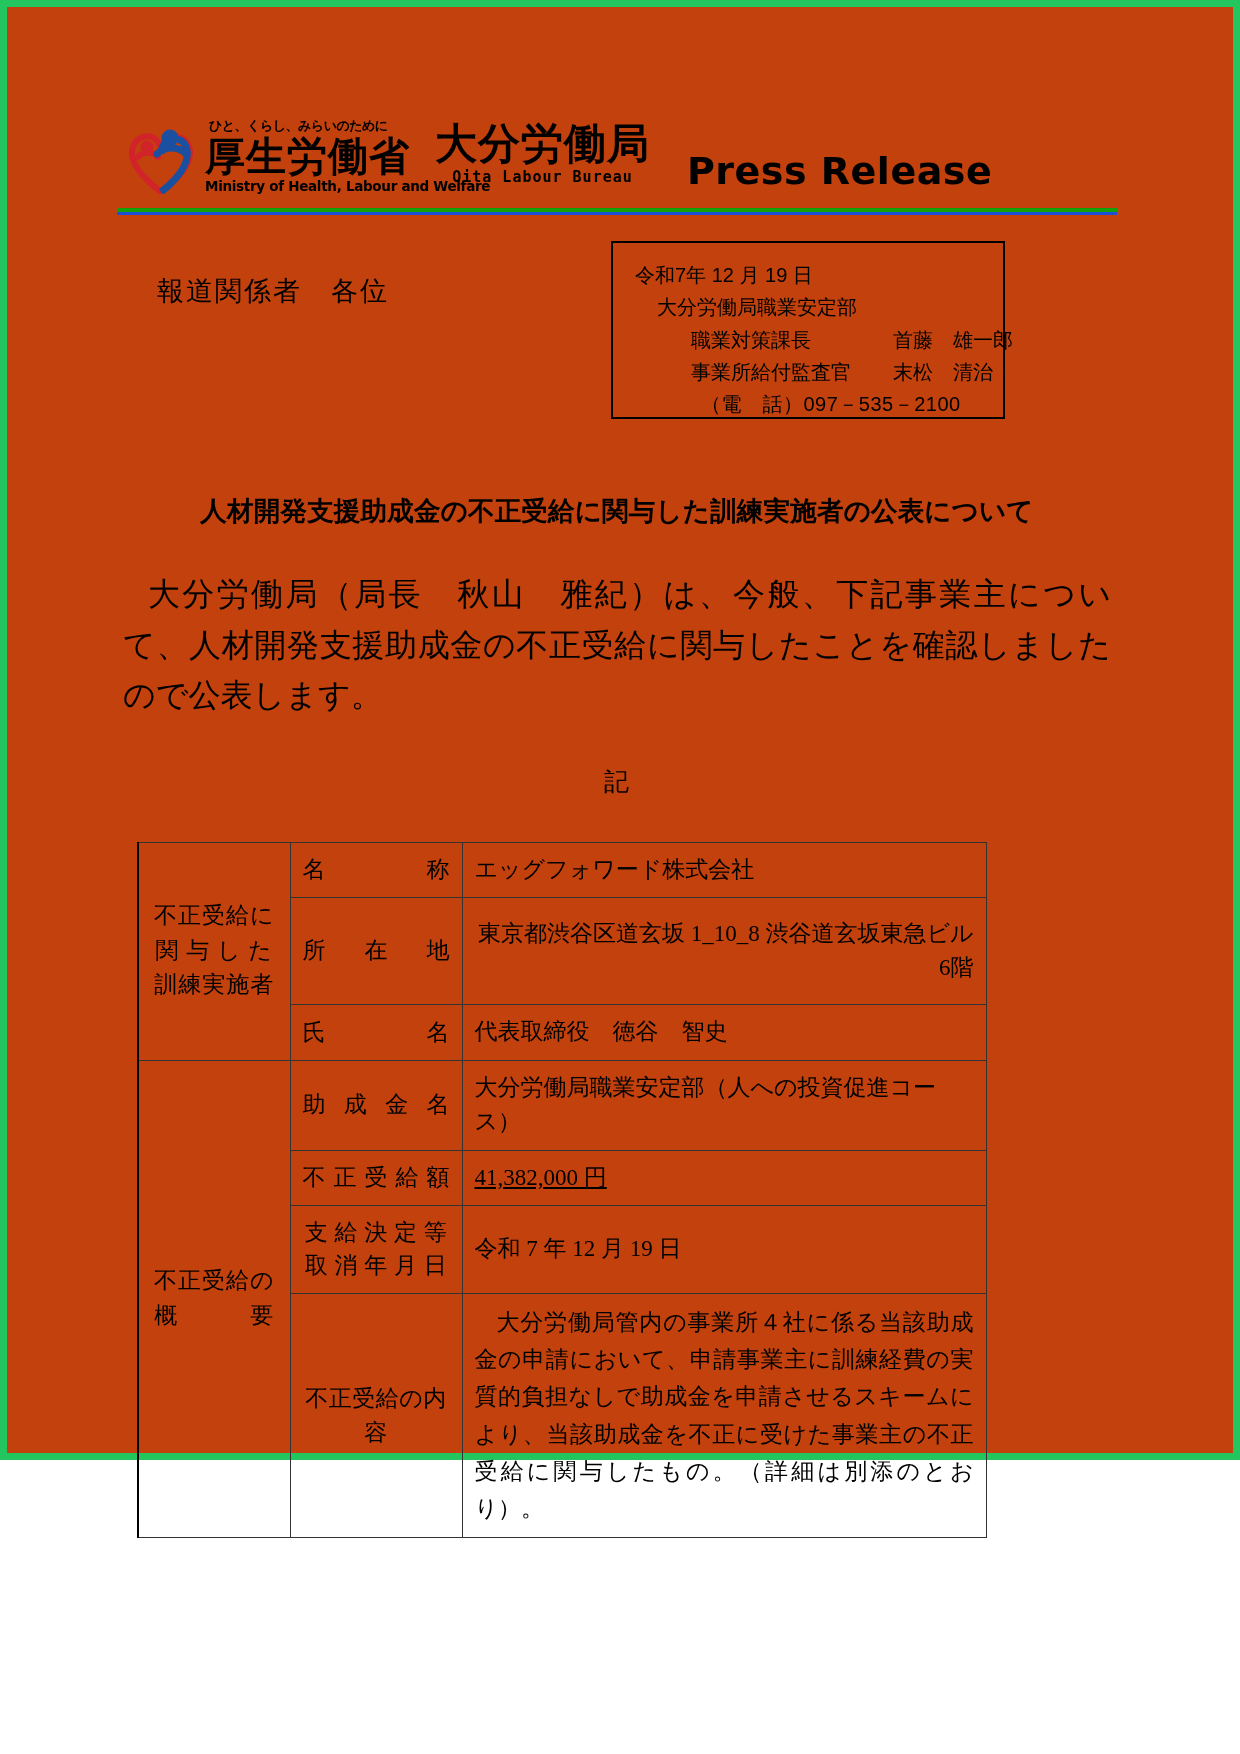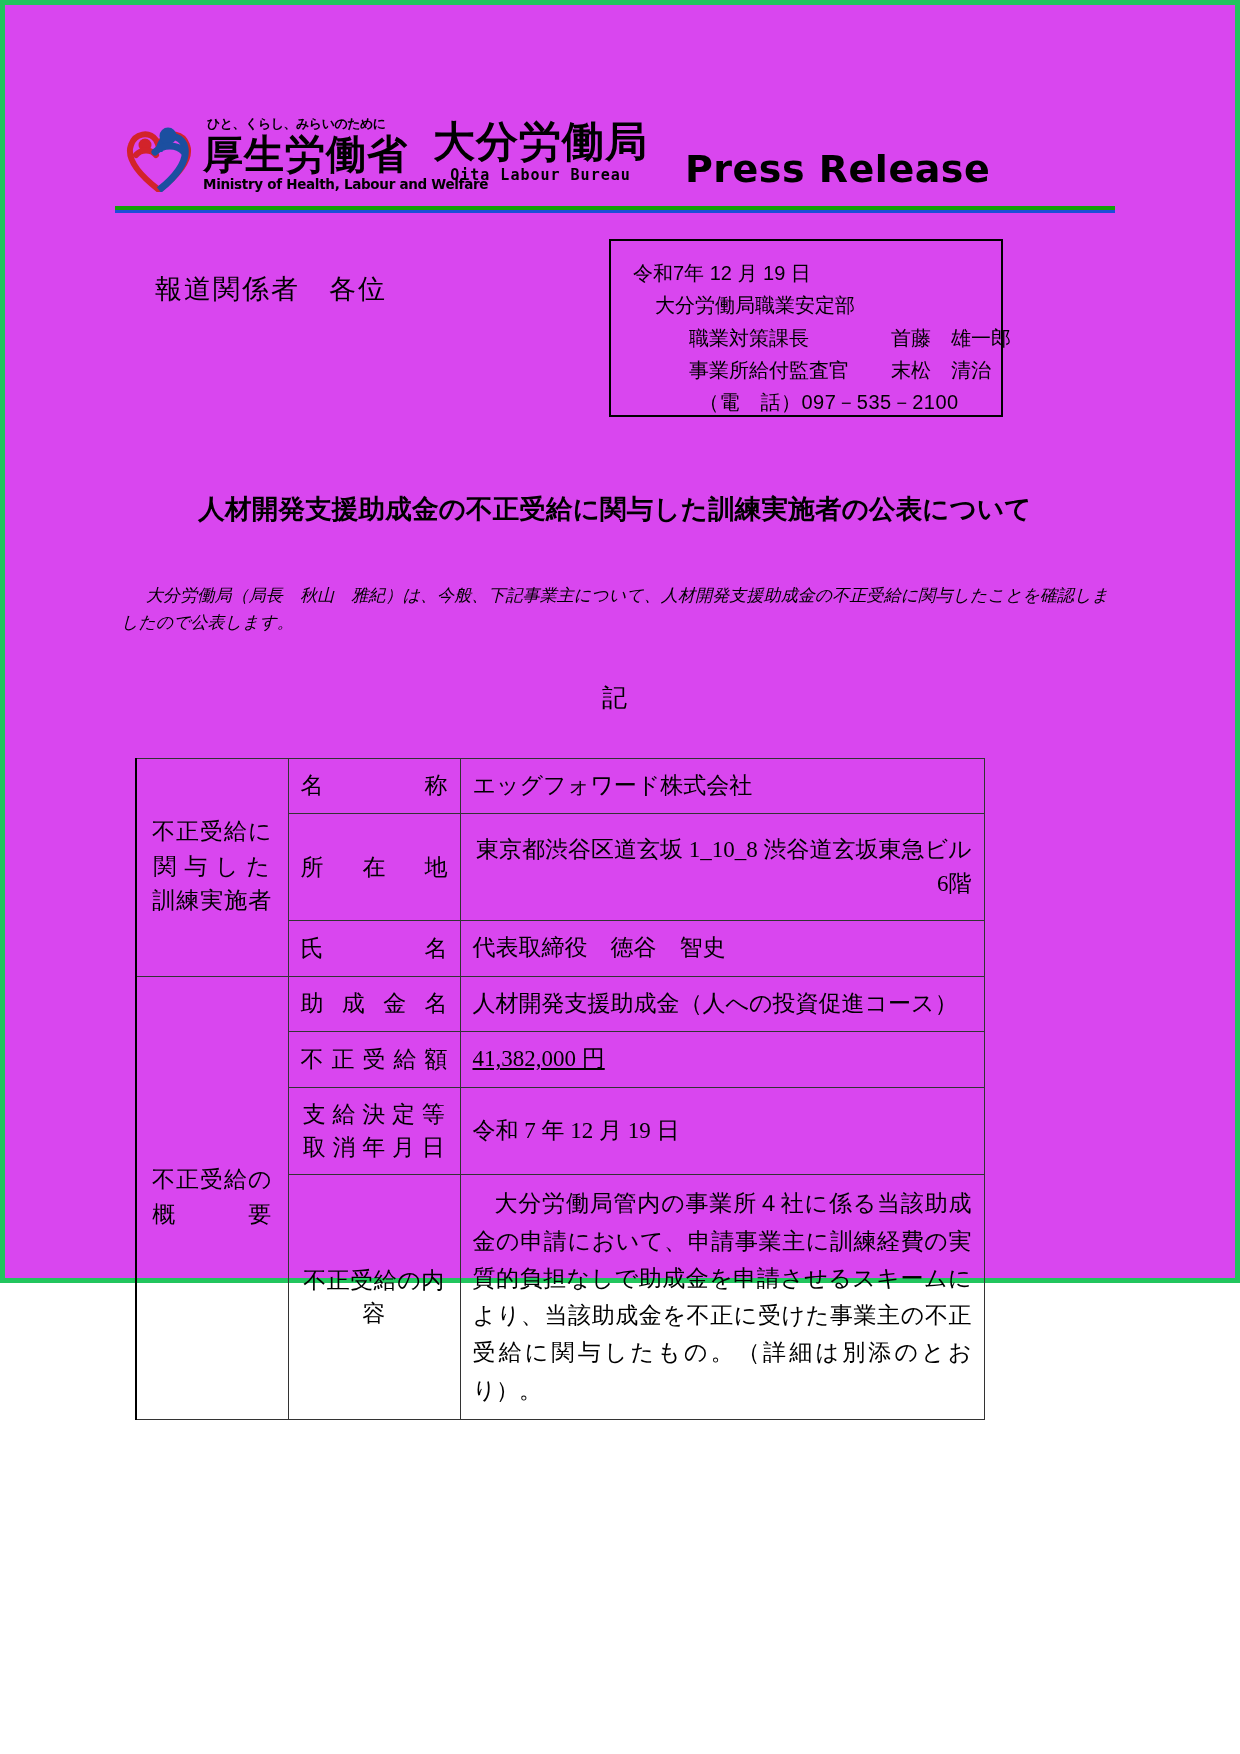--- a/index.html
+++ b/index.html
@@ -12,24 +12,24 @@
     height: 1754px;
     font-family: "Liberation Serif", "DejaVu Serif", serif;
     color: #000000;
     position: relative;
     overflow: hidden;
   }
   .page {
     position: absolute;
     left: 0; top: 0;
     width: 1240px;
-    height: 1283px;
+    height: 1460px;
     box-sizing: border-box;
-    border: 5px solid #22c55e;
-    background: #d946ef;
+    border: 7px solid #22c55e;
+    background: #c2410c;
   }
   .inner {
     position: absolute;
     left: 110px;
     top: 100px;
     width: 1000px;
   }
 
   
   .header {
@@ -168,26 +168,25 @@
   
   .doc-title {
     margin-top: 62px;
     text-align: center;
     font-family: "Liberation Sans", sans-serif;
     font-weight: bold;
     font-size: 26.5px;
     letter-spacing: 0.2px;
   }
   .body-para {
-    margin-top: 56px;
-    font-size: 17px;
+    margin-top: 40px;
+    font-size: 32px;
     line-height: 1.58;
     text-align: justify;
     padding: 0 6px;
-    font-style: italic;
   }
   .body-para .indent { margin-left: 25px; }
   .ki {
     margin-top: 44px;
     text-align: center;
     font-size: 25px;
     letter-spacing: 1px;
   }
 
   
@@ -341,21 +340,21 @@
         </tr>
 
         <tr>
           <td class="outer lbl-group col-a" rowspan="4">
             <div>不正受給の</div>
             <div>概　　　要</div>
           </td>
           <td class="lbl-sub col-b">
             <span class="spread3">助 成 金 名</span>
           </td>
-          <td class="val col-c">人材開発支援助成金（人への投資促進コース）</td>
+          <td class="val col-c">大分労働局職業安定部（人への投資促進コース）</td>
         </tr>
         <tr>
           <td class="lbl-sub col-b">
             <span class="spread3">不 正 受 給 額</span>
           </td>
           <td class="val col-c nowrapnum">41,382,000 円</td>
         </tr>
         <tr>
           <td class="lbl-sub col-b">
             <div>支 給 決 定 等</div>

